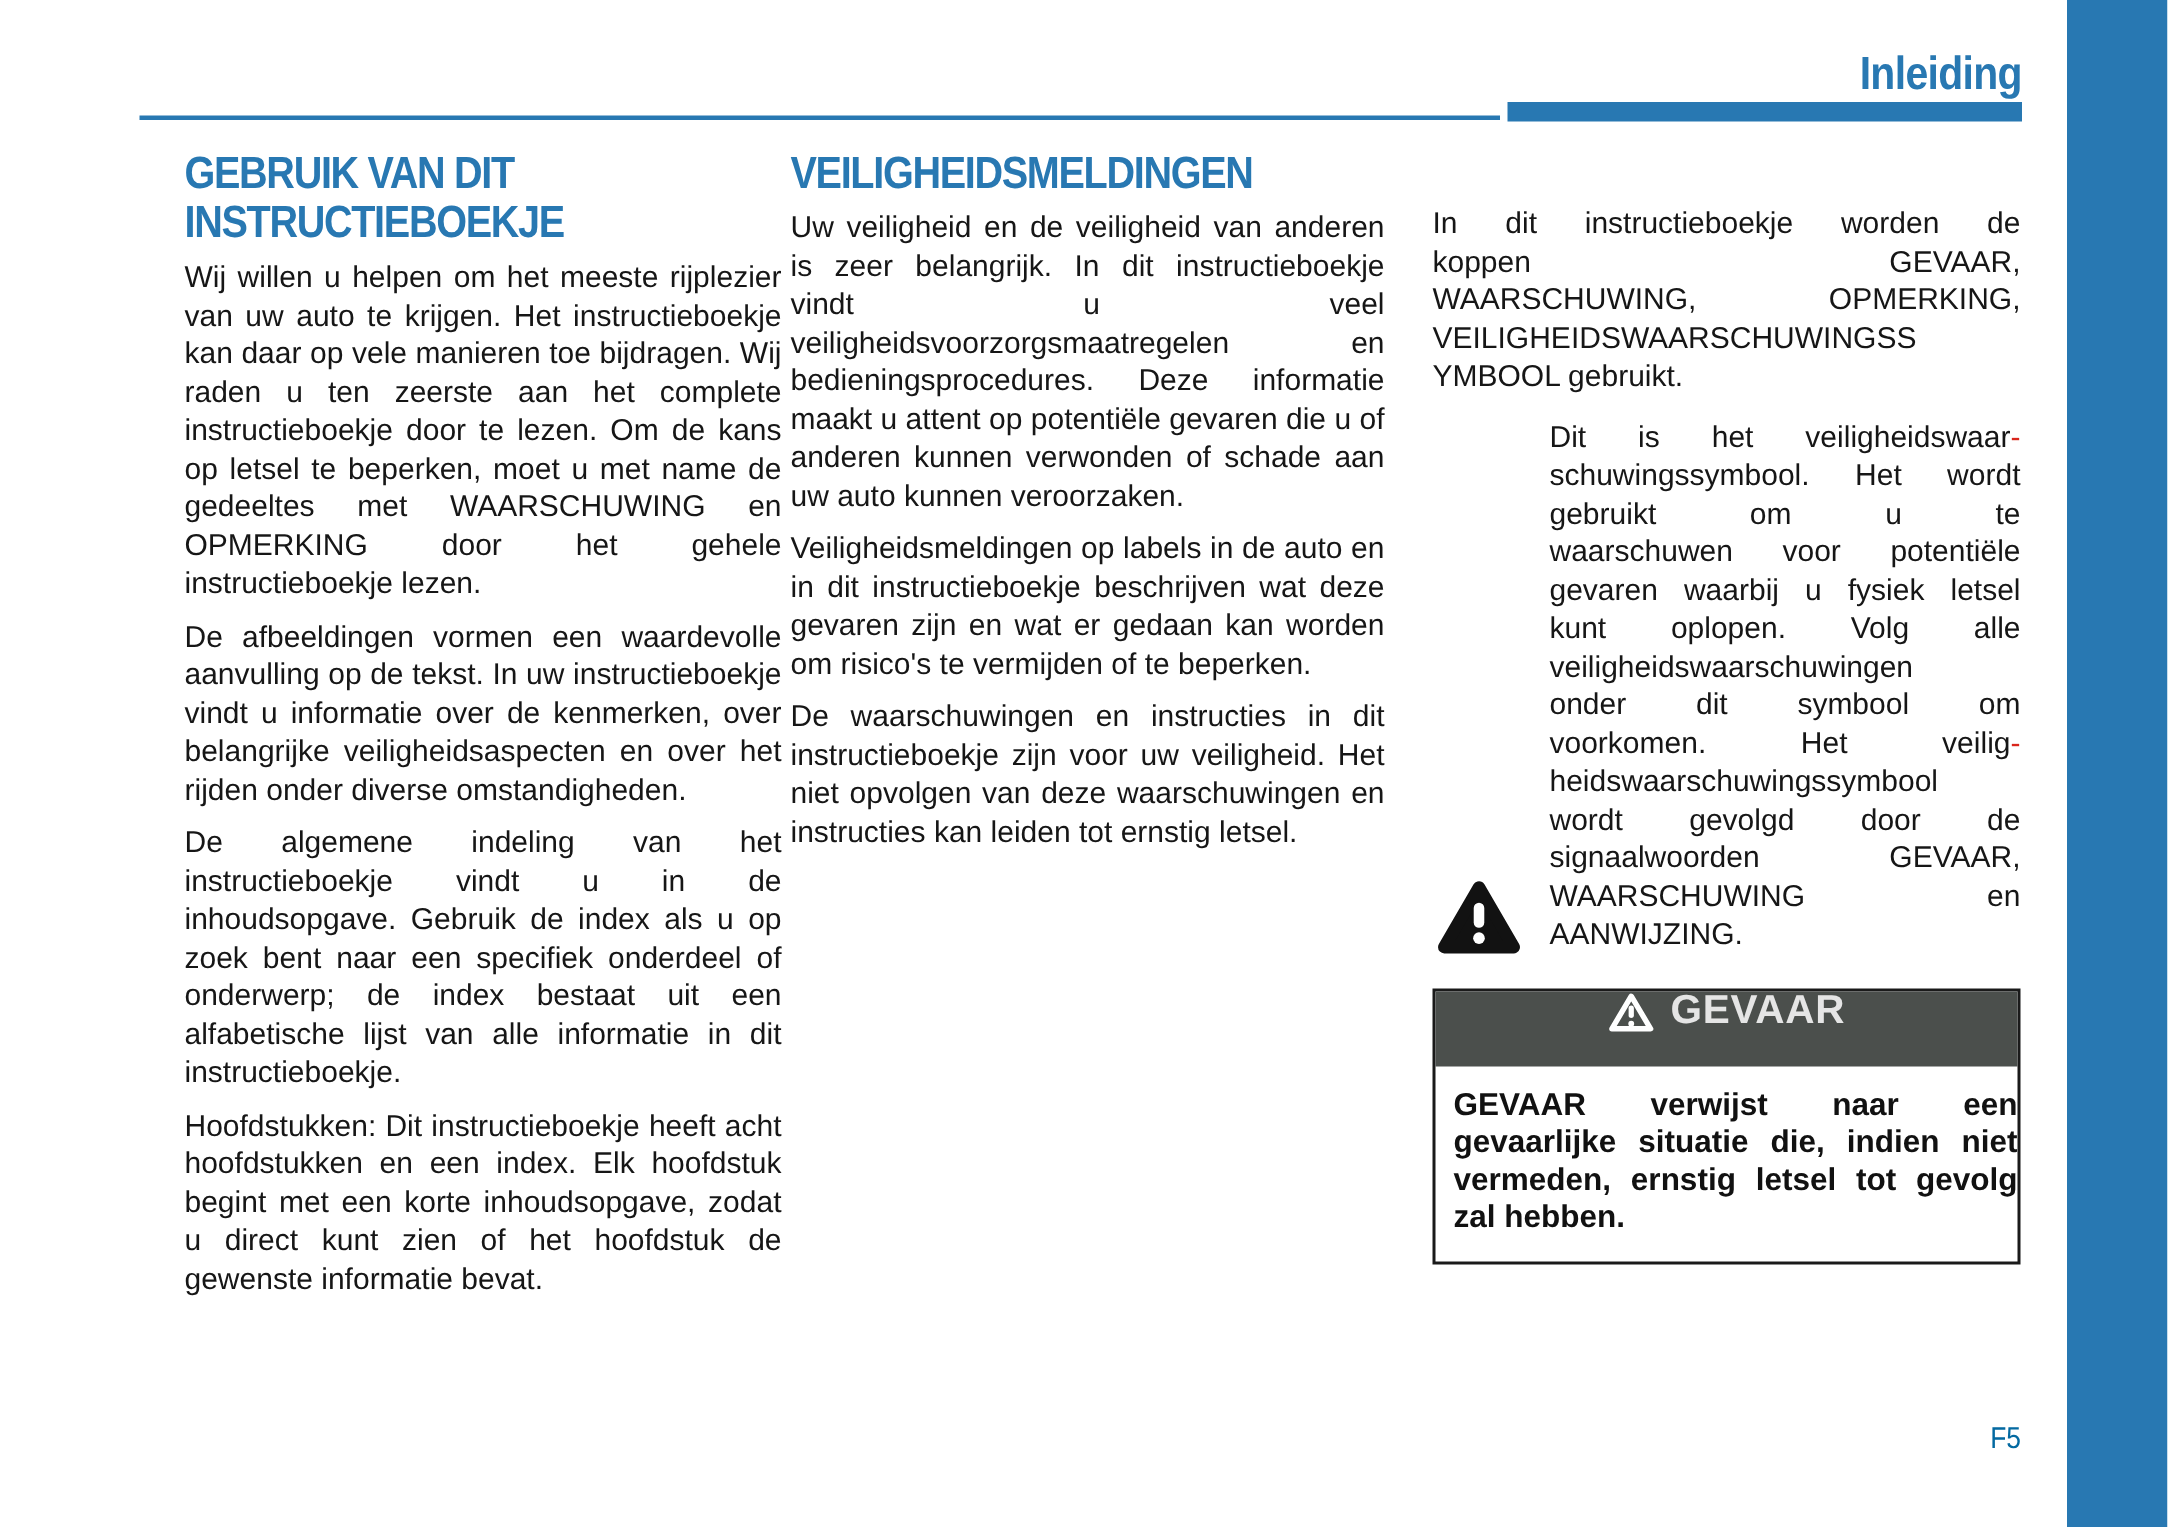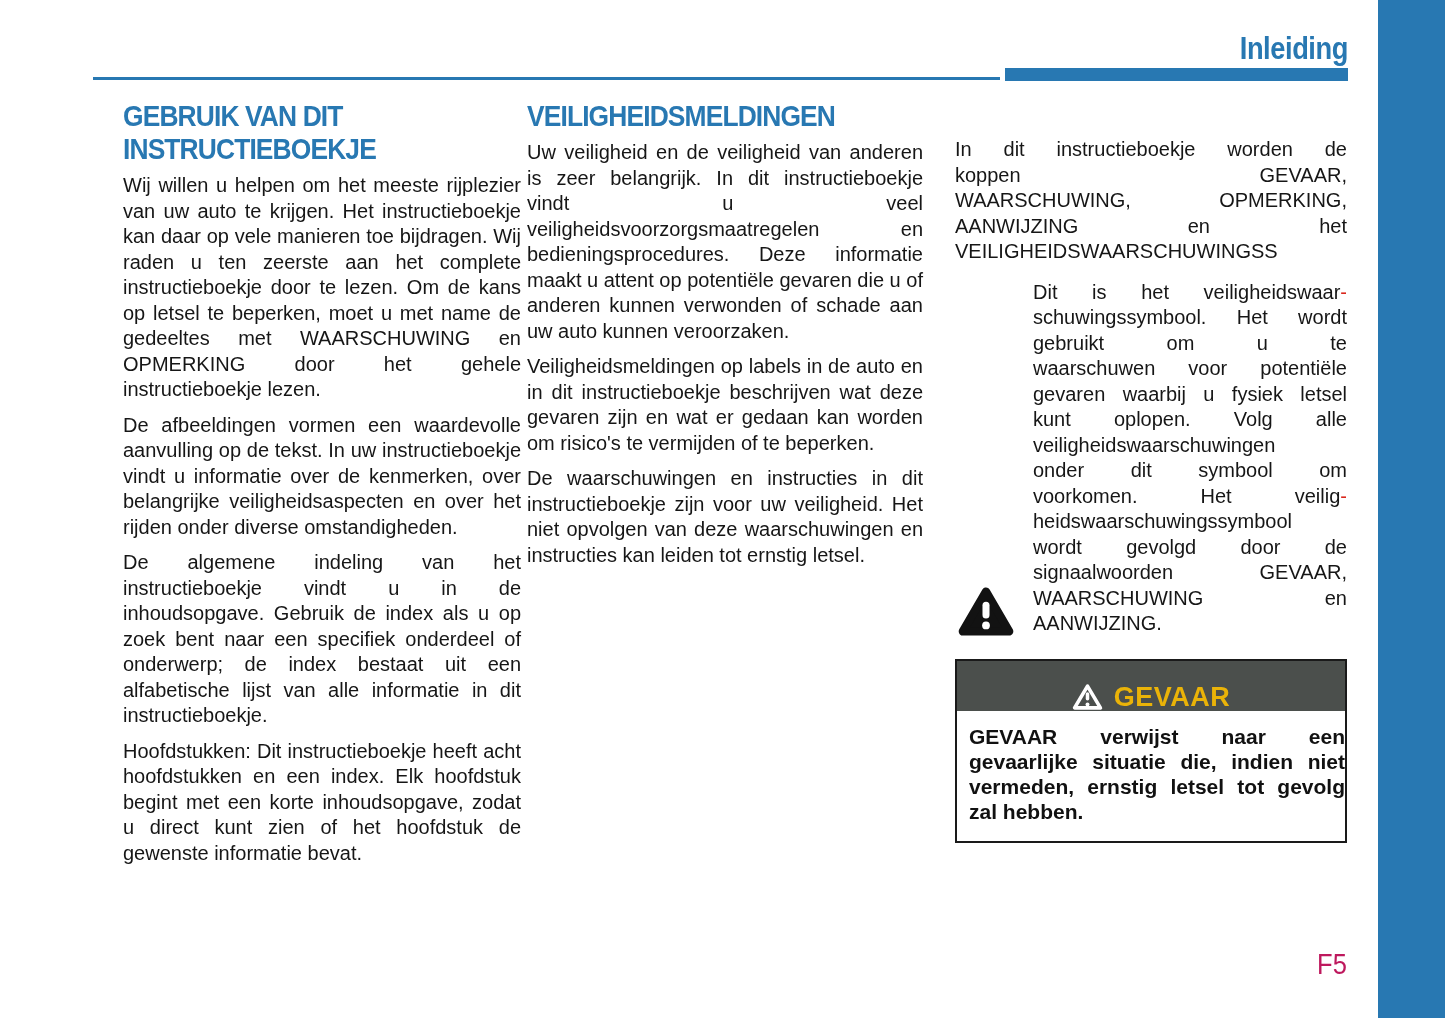--- a/index.html
+++ b/index.html
@@ -49,33 +49,33 @@
   .hy{color:var(--hyphen-red);}
 
   
   .symbol-note{display:flex;margin-top:15px;align-items:flex-end;}
   .warn-icon{flex:none;width:56px;height:50px;margin:3px 19px 0 3px;}
   .note-text{flex:1;min-width:0;}
 
   
   .danger-box{margin-top:22px;border:2px solid #1a1a1a;background:#fff;}
   .danger-head{
-    background:var(--danger-header-bg);color:#eab308;
-    height:50px;display:flex;align-items:flex-end;justify-content:center;gap:11px;
+    background:var(--danger-header-bg);color:#e5e5e5;
+    height:50px;display:flex;align-items:flex-start;justify-content:center;gap:11px;
     font-size:27px;font-weight:bold;letter-spacing:0.5px;
   }
   .danger-head svg{width:31px;height:28px;}
   .danger-body{
     padding:13px 0 17px 12px;
     font-size:21px;font-weight:bold;line-height:25px;text-align:justify;color:#111;
   }
 
   .page-number{
     position:absolute;right:98px;top:948px;
-    font-size:29px;color:#be185d;font-weight:normal;text-align:right;
+    font-size:20px;color:#0369a1;font-weight:normal;text-align:right;
   }
 </style>
 </head>
 <body>
 
 <div class="page">
 
   <div class="top-rule"></div>
   <div class="header-bar"></div>
   <div class="header-label">
@@ -98,22 +98,22 @@
     <p>Veiligheidsmeldingen op labels in de auto en in dit instructieboekje beschrijven wat deze gevaren zijn en wat er gedaan kan worden om risico's te vermijden of te beperken.</p>
     <p>De waarschuwingen en instructies in dit instructieboekje zijn voor uw veiligheid. Het niet opvolgen van deze waarschuwingen en instructies kan leiden tot ernstig letsel.</p>
   </section>
 
   <section class="col col3">
 
     <div class="intro">
         <div class="jline">In dit instructieboekje worden de</div>
         <div class="jline">koppen GEVAAR,</div>
         <div class="jline">WAARSCHUWING, OPMERKING,</div>
-        <div class="jline">AANWIJZING en het</div>
         <div class="jline">VEILIGHEIDSWAARSCHUWINGSS</div>
+        <div class="jline last">YMBOOL gebruikt.</div>
       </div>
 
     <div class="symbol-note">
       <span class="warn-icon">
         <svg viewBox="0 0 60 54" width="56" height="50">
           <polygon points="30,5 55,48 5,48" fill="#121212" stroke="#121212" stroke-width="9" stroke-linejoin="round"></polygon>
           <rect x="26.2" y="16" width="7.6" height="18" rx="3.8" fill="#ffffff"></rect>
           <circle cx="30" cy="41.5" r="4.2" fill="#ffffff"></circle>
         </svg>
       </span>

